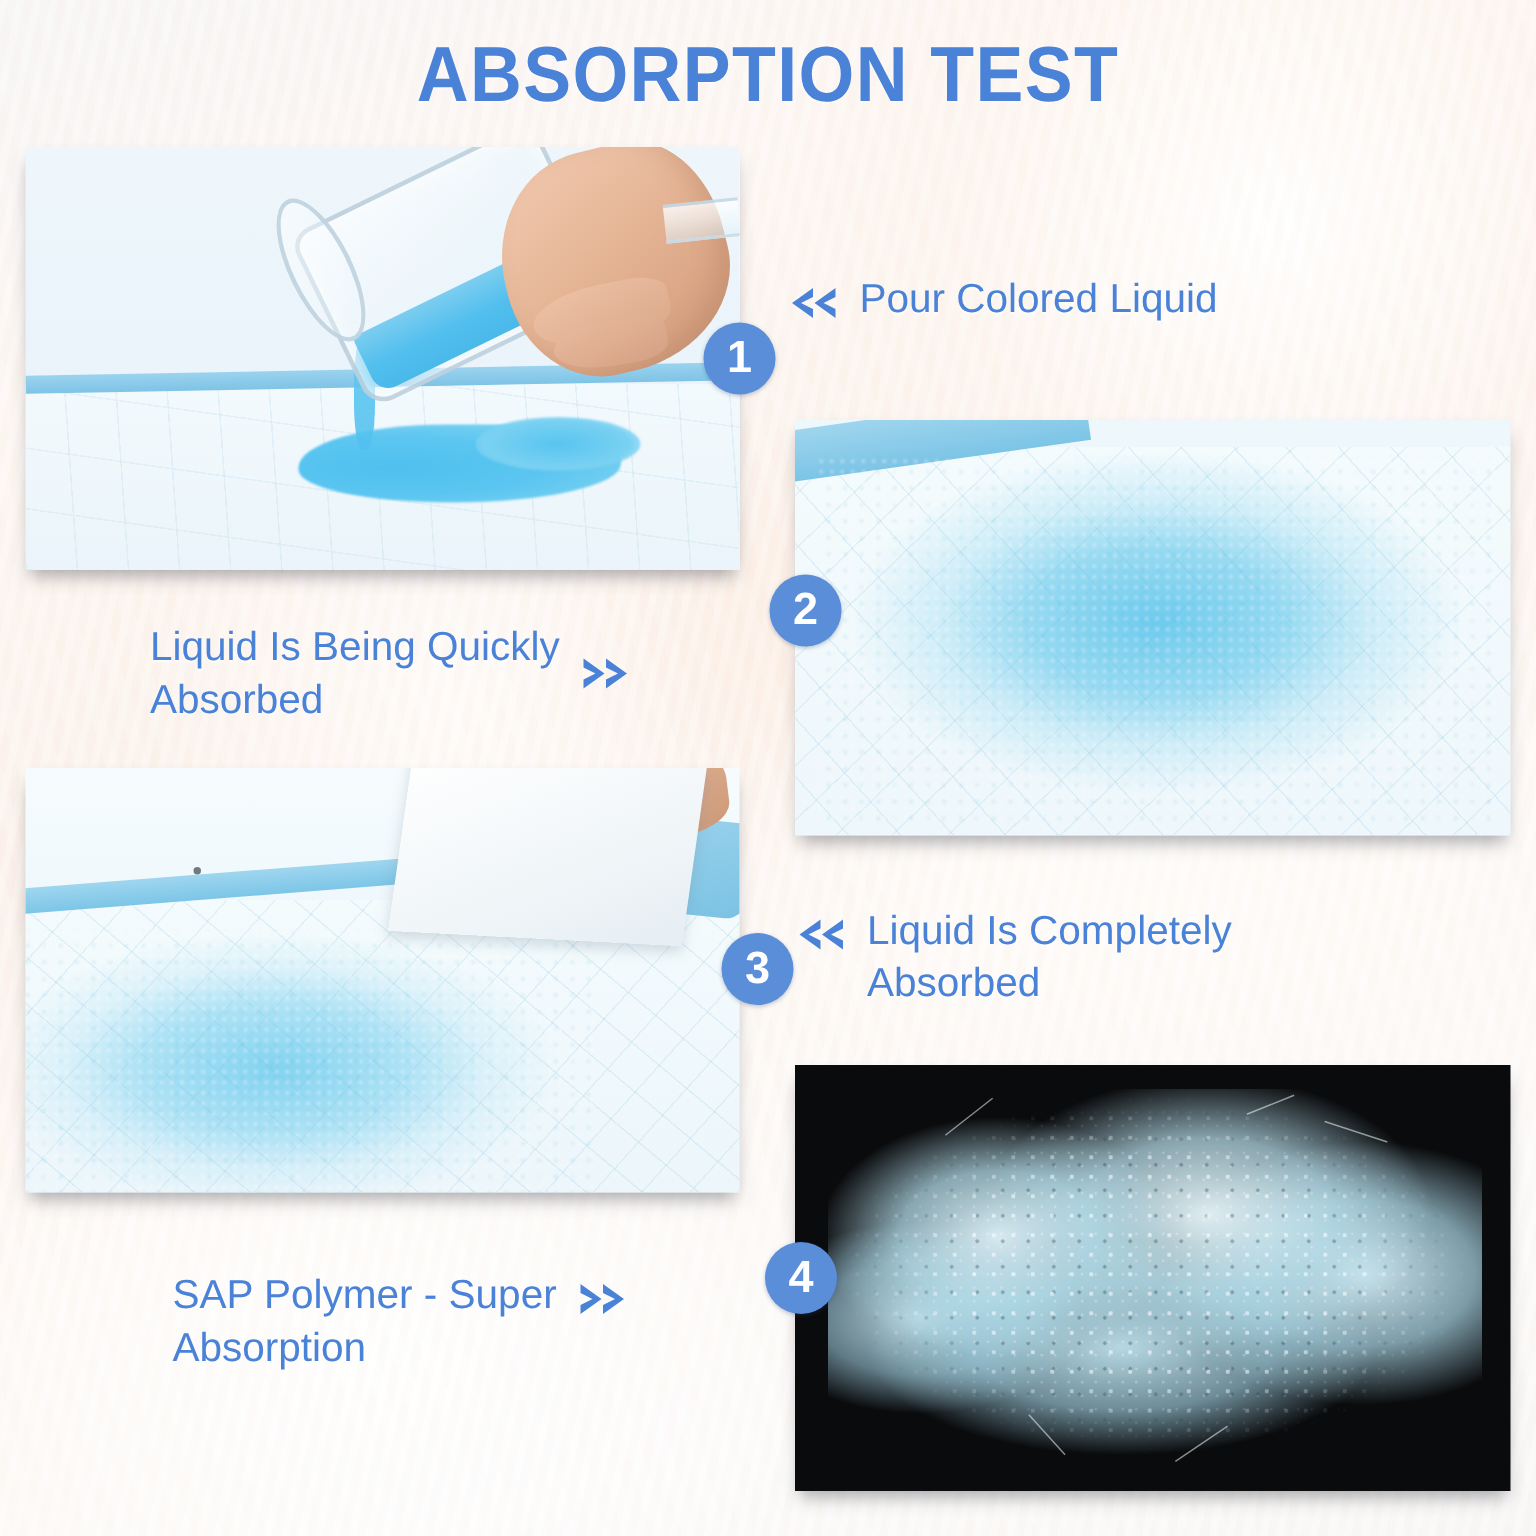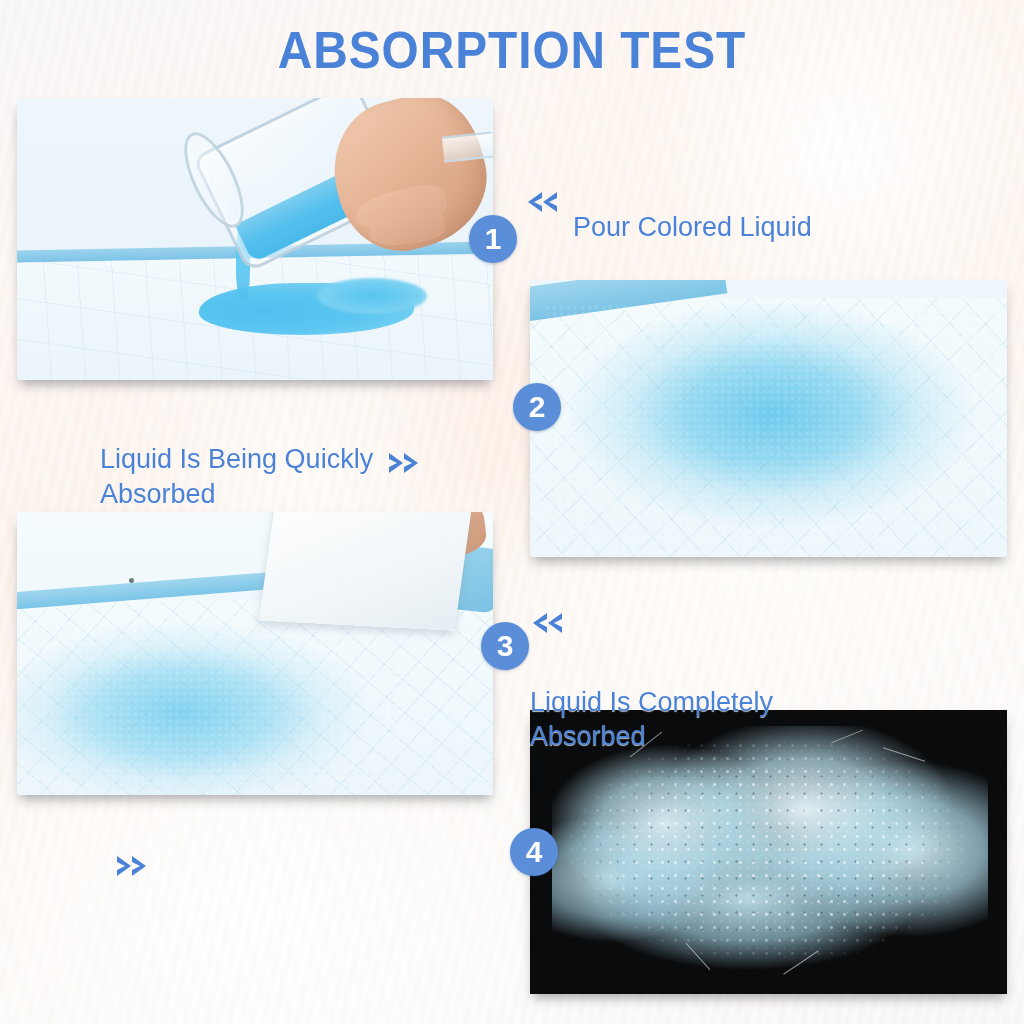--- a/index.html
+++ b/index.html
@@ -317,27 +317,27 @@
     color: #4a82d8;
     font-size: 27px;
     line-height: 1.28;
     display: flex;
     align-items: flex-start;
     gap: 14px;
     z-index: 5;
     text-shadow: 0 1px 1px rgba(255,255,255,0.75);
   }
   .caption .arrow { flex: 0 0 auto; margin-top: 5px; }
-  .caption .txt { white-space: pre-line; margin-top: 28px; }
+  .caption .txt { white-space: pre-line; }
 
   #cap-1 { left: 525px; top: 182px; }
   #cap-2 { left: 100px; top: 414px; align-items: center; }
   #cap-2 .arrow { order: 2; margin-top: 5px; }
   #cap-2 .txt  { order: 1; }
-  #cap-3 { left: 530px; top: 603px; flex-direction: column; }
+  #cap-3 { left: 530px; top: 603px; }
   #cap-4 { left: 115px; top: 846px; }
   #cap-4 .arrow { order: 2; margin-top: 5px; }
   #cap-4 .txt  { order: 1; }
 </style>
 </head>
 <body>
 
 <div id="bg-photo"></div>
 
 <div id="title">ABSORPTION TEST</div>
@@ -426,13 +426,15 @@
 Absorbed</span>
 </div>
 
 <div class="caption" id="cap-4">
   <span class="arrow">
     <svg width="34" height="22" viewBox="0 0 34 22" aria-hidden="true">
       <path d="M2 1 L16 11 L2 21 L2 15 L10 11 L2 7 Z" fill="#4a82d8"></path>
       <path d="M17 1 L31 11 L17 21 L17 15 L25 11 L17 7 Z" fill="#4a82d8"></path>
     </svg>
   </span>
+  <span class="txt">SAP Polymer - Super
+Absorption</span>
 </div>
 
 </body></html>

